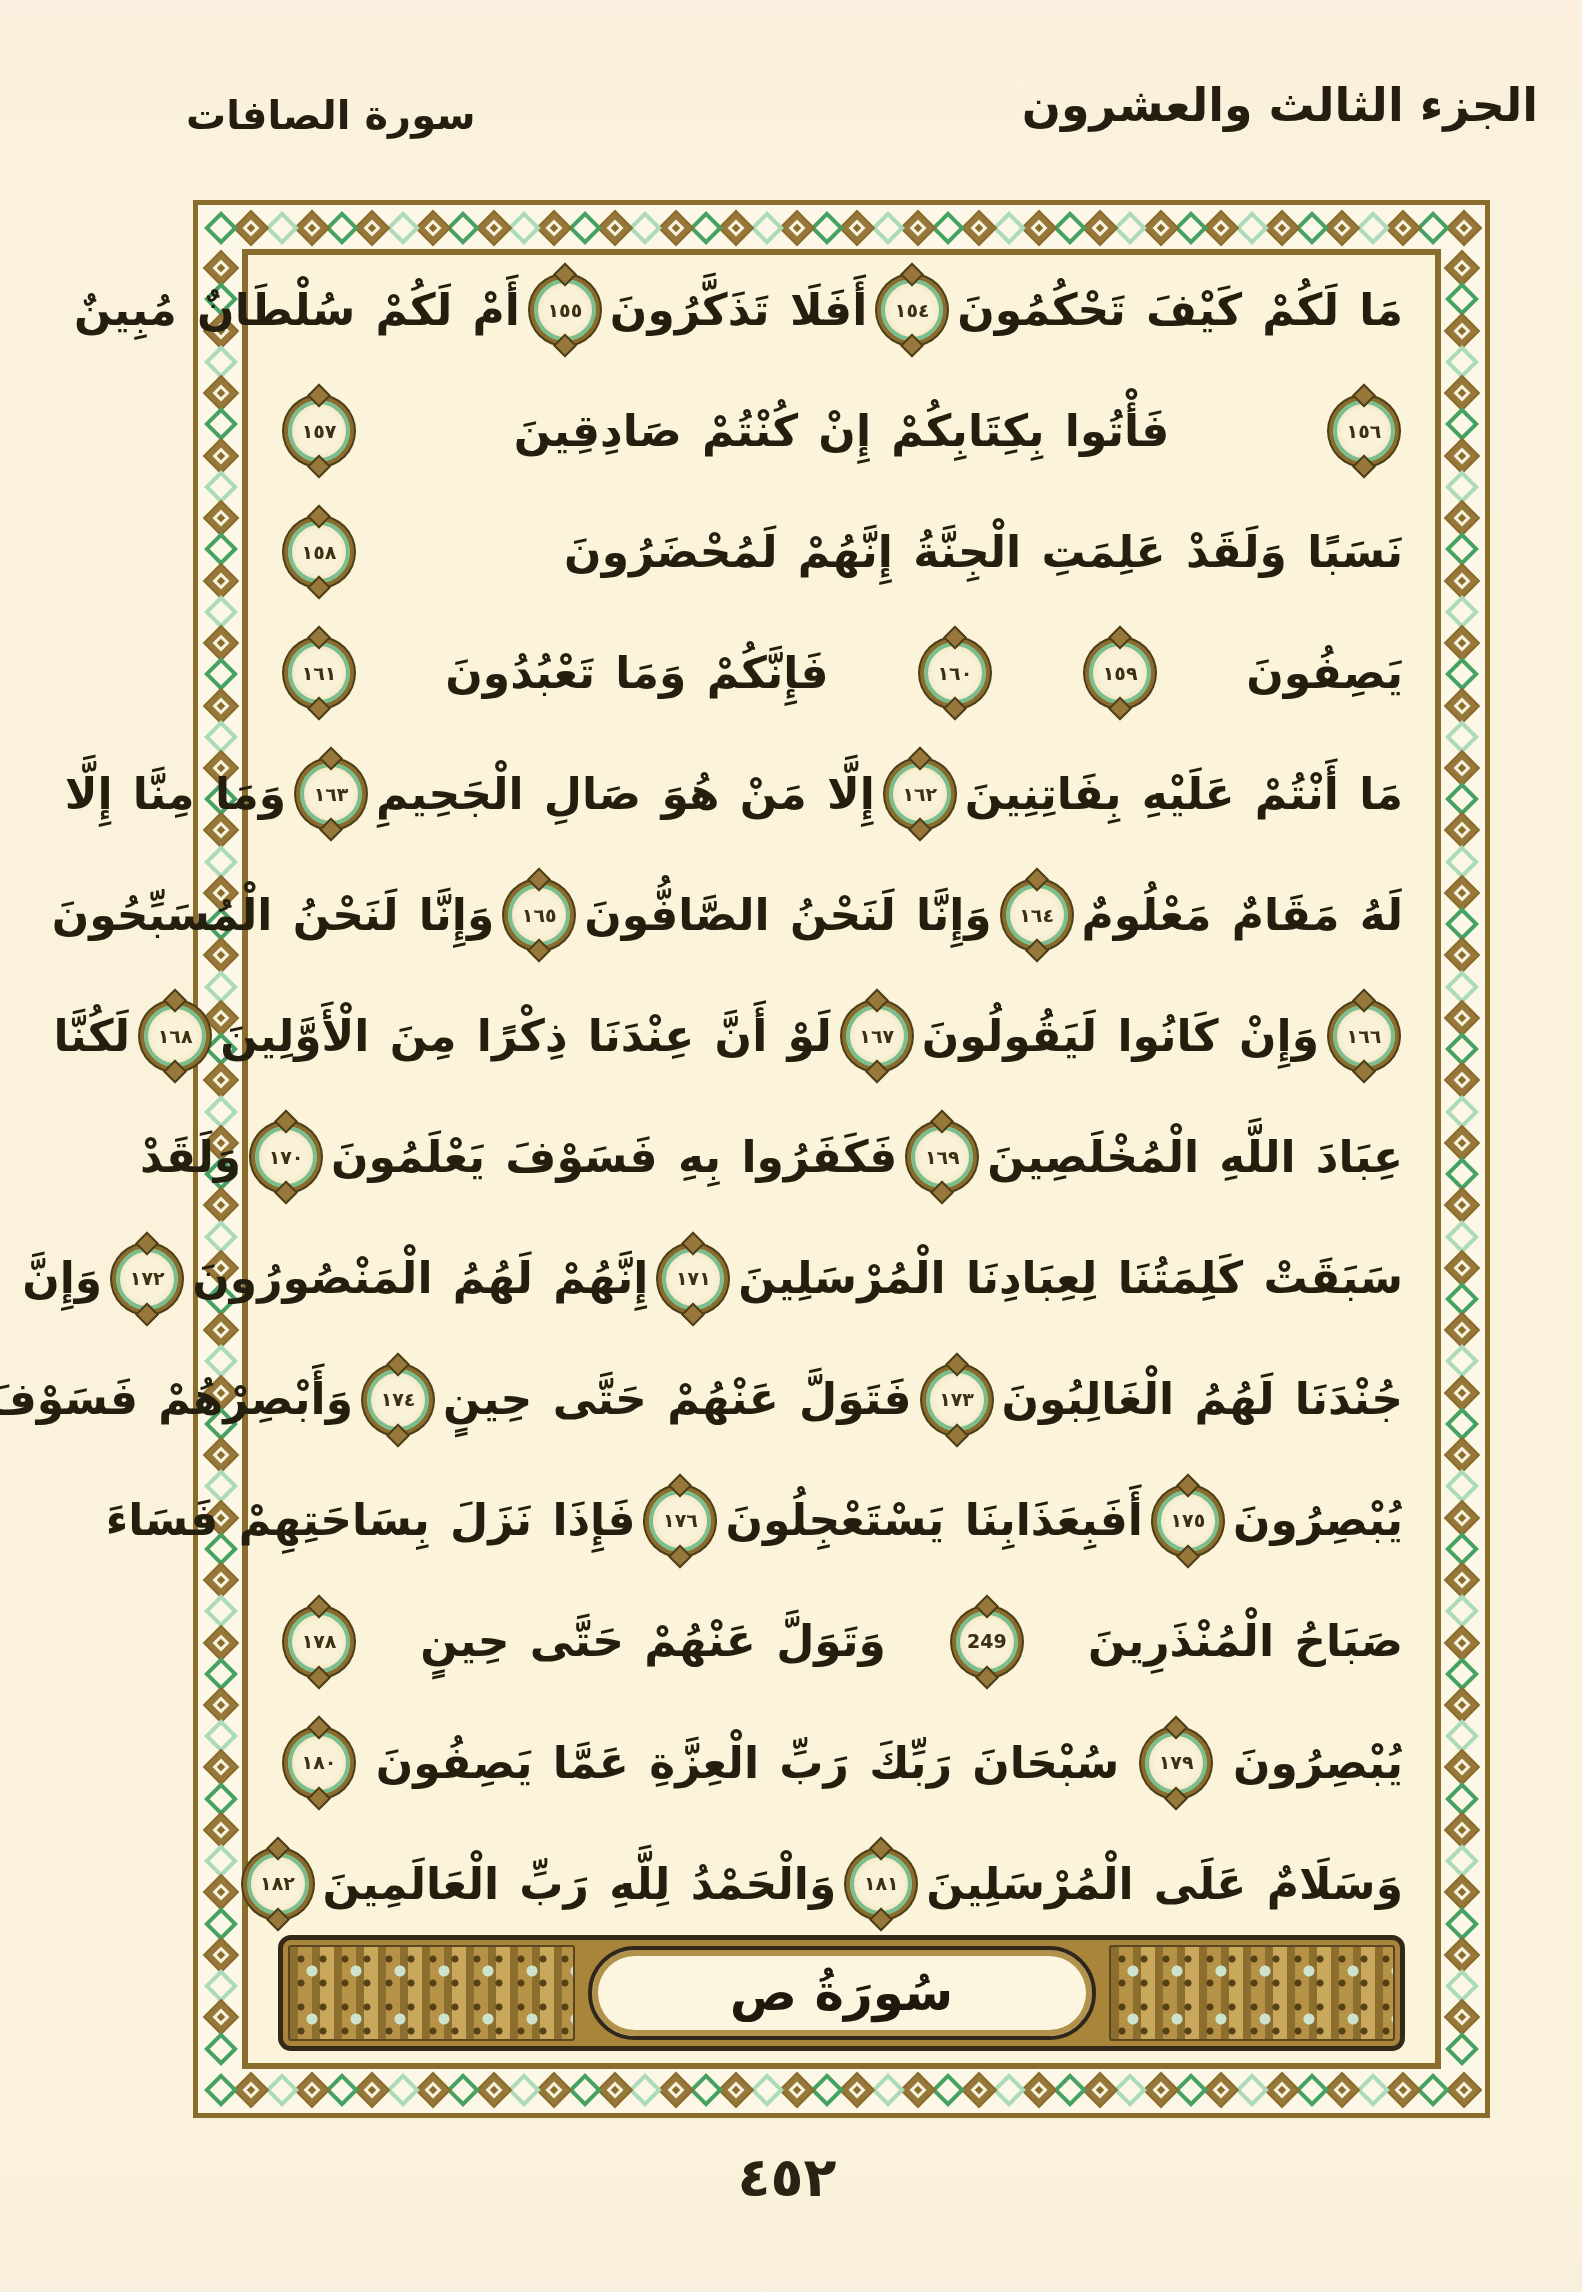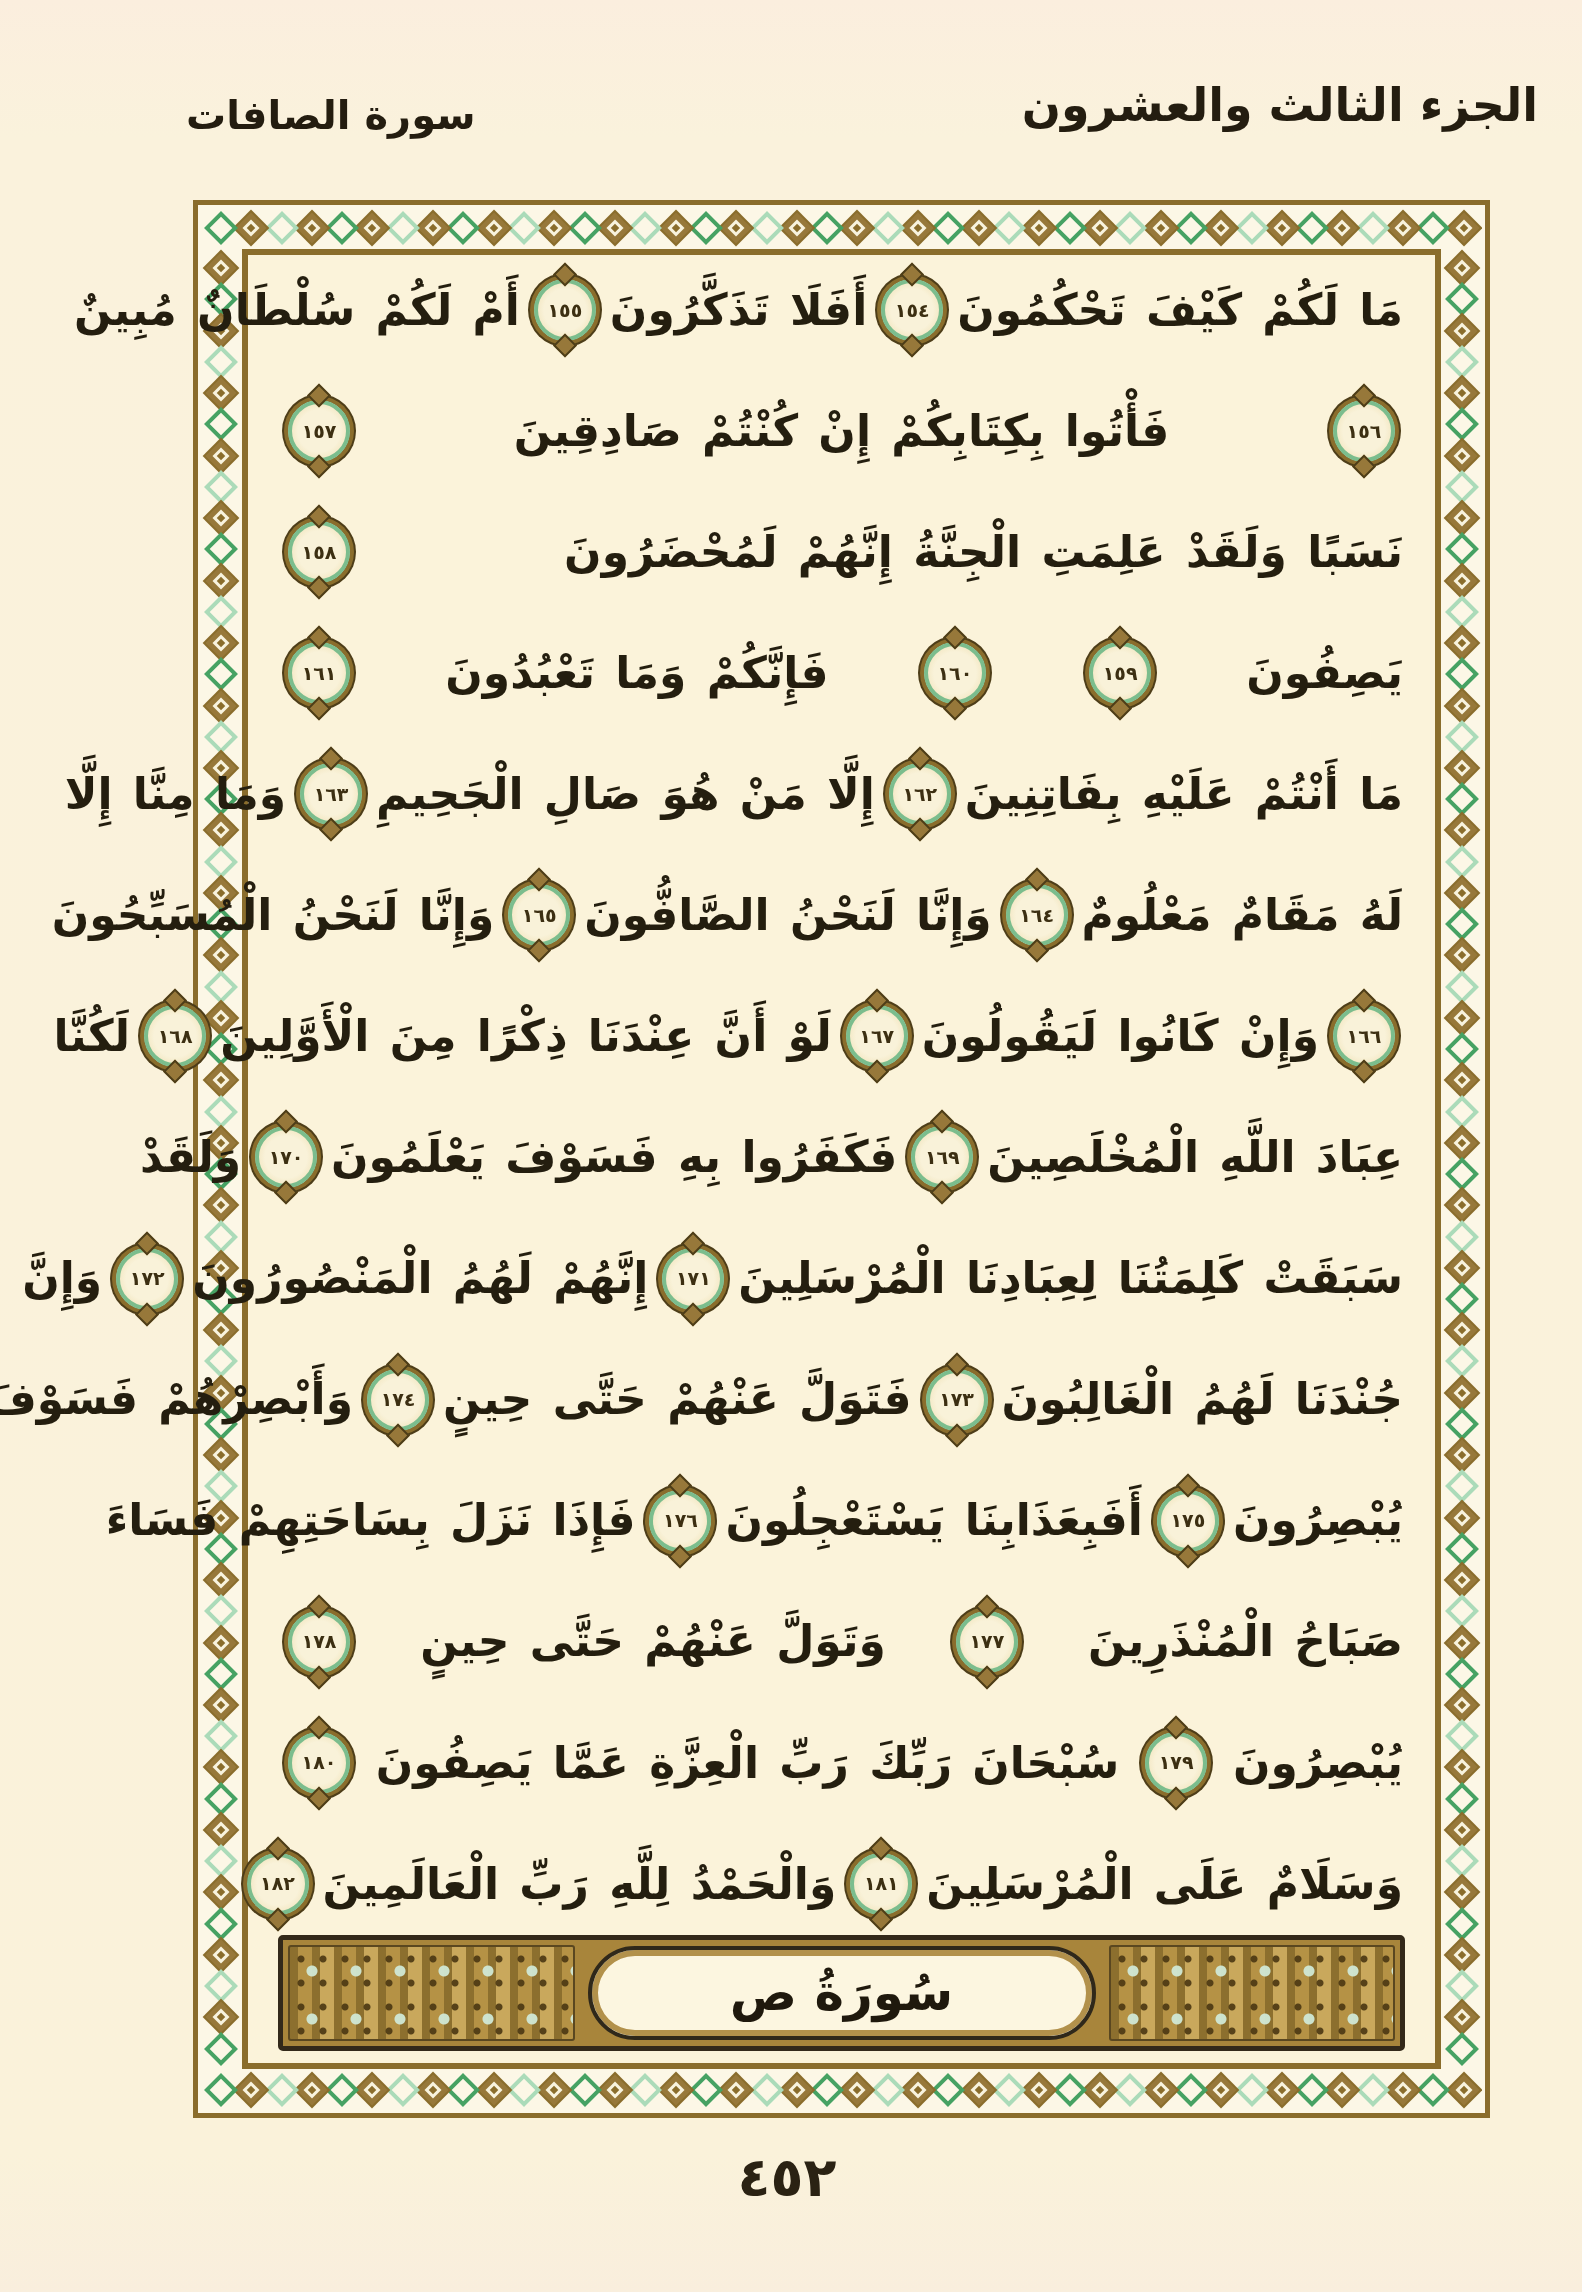--- a/index.html
+++ b/index.html
@@ -52,21 +52,21 @@
   .medallion::before,.medallion::after{
     content:'';position:absolute;left:50%;width:13px;height:13px;background:#97783a;
     border:2px solid #4d3d18;transform:translateX(-50%) rotate(45deg);
   }
   .medallion::before{top:-17px;}
   .medallion::after{bottom:-17px;}
 
   
   .banner{
     flex:none;height:106px;display:flex;align-items:stretch;
-    border:5px solid #33291a;border-radius:5px;background:#a8853b;margin:0 2px;overflow:hidden;
+    border:5px solid #33291a;border-radius:13px;background:#a8853b;margin:0 2px;overflow:hidden;
   }
   .banner-side{
     flex:1;margin:5px;border:2px solid #5a4720;border-radius:3px;
     background:
       radial-gradient(circle,rgba(208,232,213,.95) 0 5px,rgba(0,0,0,0) 6px),
       radial-gradient(circle,rgba(74,55,18,.9) 0 3px,rgba(0,0,0,0) 4px),
       repeating-linear-gradient(90deg,#8c6f2e 0 8px,#b59245 8px 22px,#8c6f2e 22px 30px,#c9a85c 30px 44px);
     background-size:44px 48px,22px 24px,auto;
   }
   .banner-center{
@@ -367,21 +367,21 @@
           </div>
           <div class="quran-line">
             <span class="ayah">يُبْصِرُونَ</span>
             <span class="medallion">١٧٥</span>
             <span class="ayah">أَفَبِعَذَابِنَا يَسْتَعْجِلُونَ</span>
             <span class="medallion">١٧٦</span>
             <span class="ayah">فَإِذَا نَزَلَ بِسَاحَتِهِمْ فَسَاءَ</span>
           </div>
           <div class="quran-line">
             <span class="ayah">صَبَاحُ الْمُنْذَرِينَ</span>
-            <span class="medallion">١٧٧</span>
+            <span class="medallion">249</span>
             <span class="ayah">وَتَوَلَّ عَنْهُمْ حَتَّى حِينٍ</span>
             <span class="medallion">١٧٨</span>
           </div>
           <div class="quran-line">
             <span class="ayah">يُبْصِرُونَ</span>
             <span class="medallion">١٧٩</span>
             <span class="ayah">سُبْحَانَ رَبِّكَ رَبِّ الْعِزَّةِ عَمَّا يَصِفُونَ</span>
             <span class="medallion">١٨٠</span>
           </div>
           <div class="quran-line">

